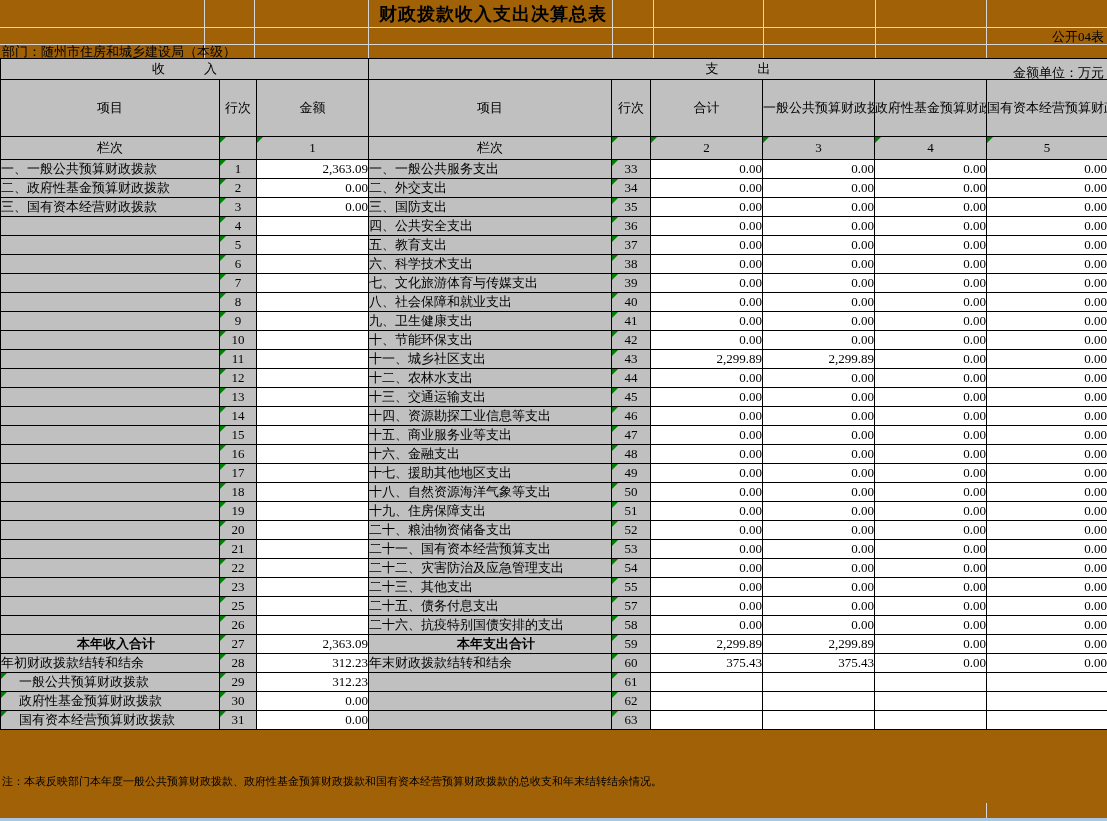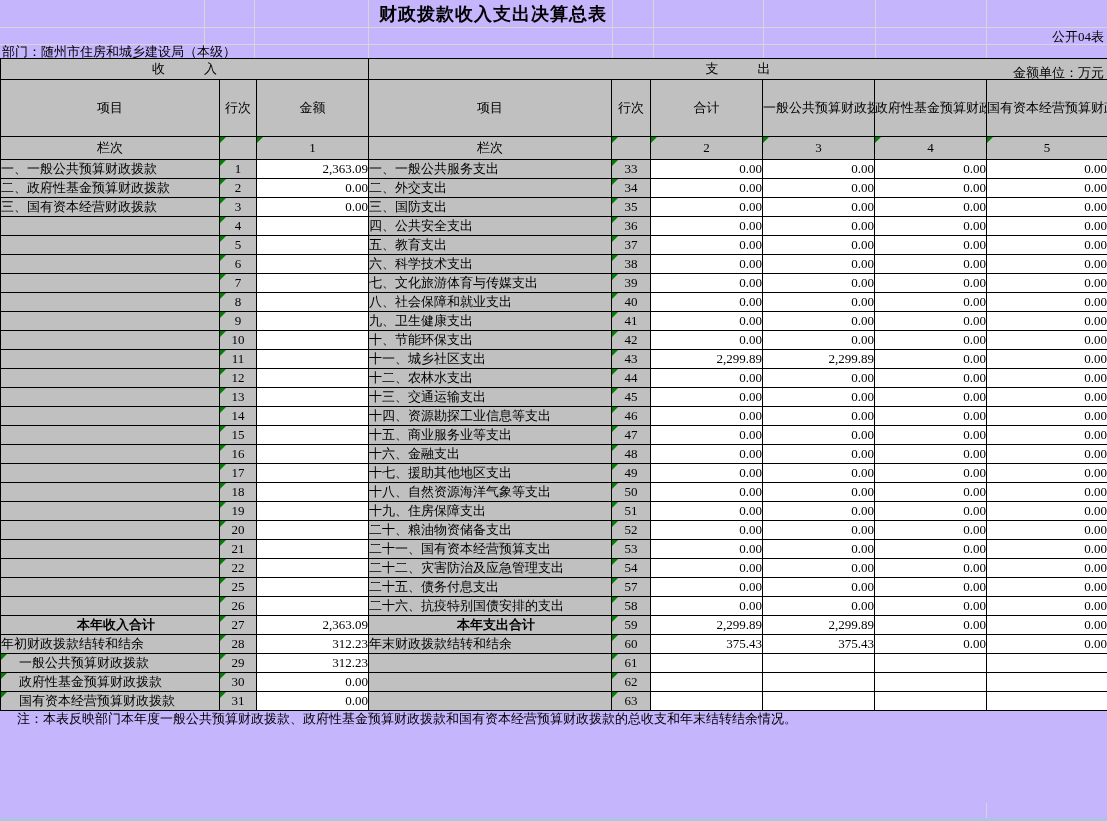--- a/index.html
+++ b/index.html
@@ -1,17 +1,17 @@
 <!DOCTYPE html>
 <html><head>
 <meta charset="utf-8">
 <style>
   html,body{margin:0;padding:0;background:#fff;}
   .sheet{
-    position:relative;width:1107px;height:821px;overflow:hidden;background:#c4b5fd;
+    position:relative;width:1107px;height:821px;overflow:hidden;background:#a16207;
     font-family:"Liberation Serif","DejaVu Serif",serif;color:#000;
   }
   
   .tophdr{position:relative;height:58px;}
   .gl-v{position:absolute;top:0;bottom:0;width:1px;background:#d6d6d6;}
   .gl-h{position:absolute;left:0;right:0;height:1px;background:#d6d6d6;}
   .sheet-title{
     position:absolute;left:0;top:2px;width:986px;text-align:center;
     font-size:18px;font-weight:bold;letter-spacing:1px;
   }
@@ -39,21 +39,21 @@
   td.lab.total{text-align:center;font-weight:bold;padding-left:12px;}
   td.no{background:#c0c0c0;text-align:center;}
   td.amt{background:#fff;text-align:right;padding-right:3px;}
   
   .tri{position:relative;}
   .tri::before{
     content:"";position:absolute;left:0;top:0;width:0;height:0;
     border-top:6px solid #008000;border-right:6px solid transparent;
   }
   
-  .note{height:15px;line-height:15px;font-size:13px;padding-left:17px;white-space:nowrap;overflow:hidden;}
+  .note{height:15px;line-height:15px;font-size:11px;padding-left:2px;white-space:nowrap;overflow:hidden;margin-top:44px;}
   .note-gl{position:absolute;width:1px;height:15px;background:#d6d6d6;}
   .bluebar{position:absolute;left:0;right:0;bottom:0;height:3px;background:#a9c6e4;}
 </style>
 </head>
 <body>
 
 <div class="sheet">
 
   <div class="tophdr">
     <div class="gl-v" style="left:204px"></div>
@@ -350,20 +350,31 @@
           <td class="amt"></td>
           <td class="lab">二十二、灾害防治及应急管理支出</td>
           <td class="no tri">54</td>
           <td class="amt">0.00</td>
           <td class="amt">0.00</td>
           <td class="amt">0.00</td>
           <td class="amt">0.00</td>
         </tr>
         <tr>
           <td class="lab"></td>
+          <td class="no tri">23</td>
+          <td class="amt"></td>
+          <td class="lab">二十三、其他支出</td>
+          <td class="no tri">55</td>
+          <td class="amt">0.00</td>
+          <td class="amt">0.00</td>
+          <td class="amt">0.00</td>
+          <td class="amt">0.00</td>
+        </tr>
+        <tr>
+          <td class="lab"></td>
           <td class="no tri">25</td>
           <td class="amt"></td>
           <td class="lab">二十五、债务付息支出</td>
           <td class="no tri">57</td>
           <td class="amt">0.00</td>
           <td class="amt">0.00</td>
           <td class="amt">0.00</td>
           <td class="amt">0.00</td>
         </tr>
         <tr>

